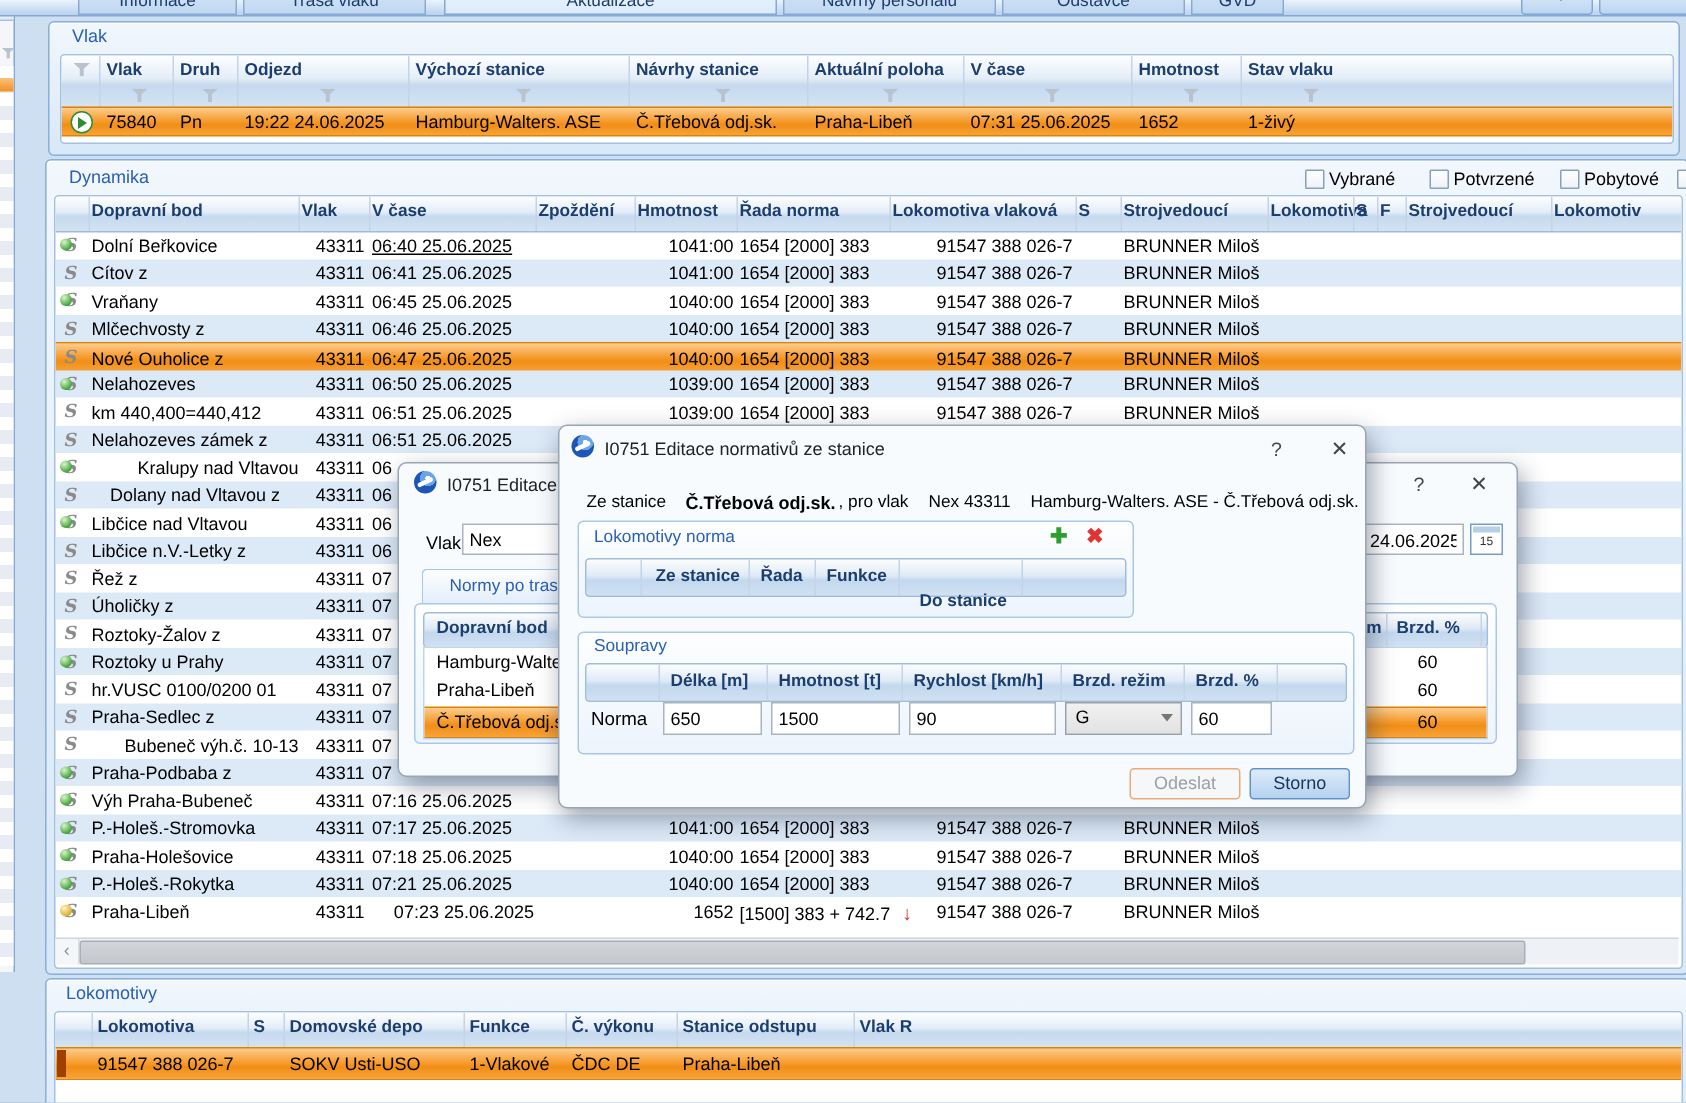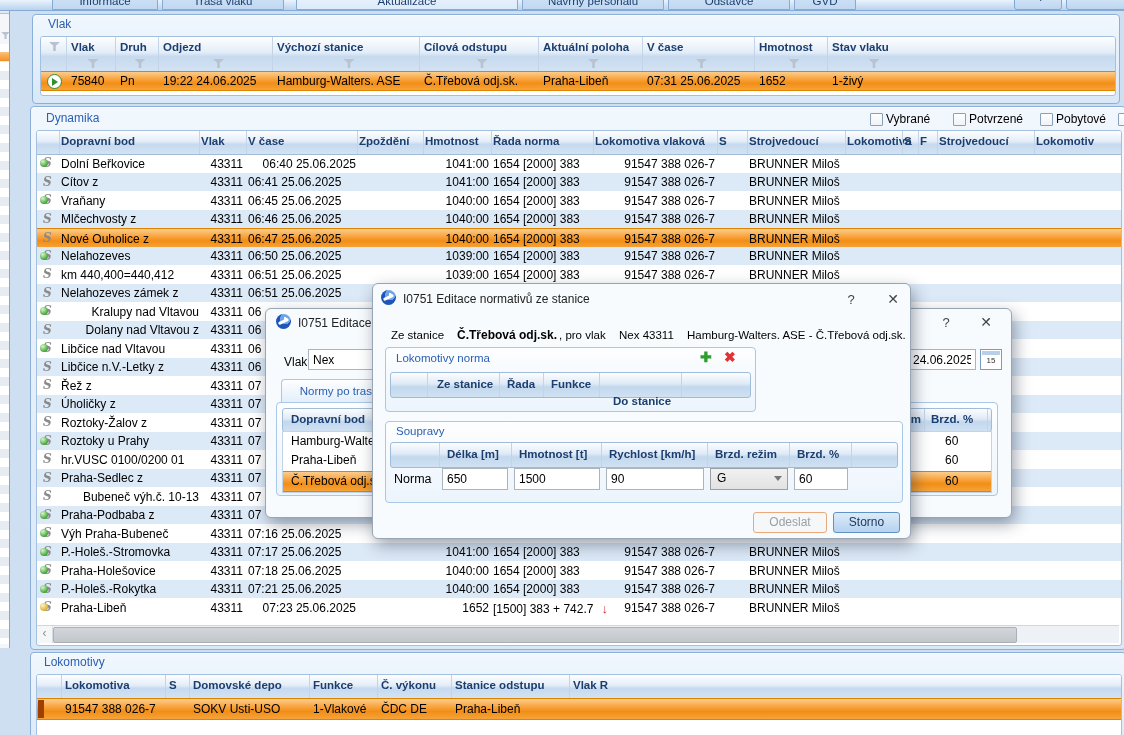--- a/index.html
+++ b/index.html
@@ -130,21 +130,21 @@
         <div style="position: absolute; left: 46.5px; top: 20px;"><span class="funnel"></span></div>
         <div class="hcell" style="left: 79px; top: 4px;">Druh</div>
         <div class="vline" style="left: 74px;"></div>
         <div style="position: absolute; left: 93.5px; top: 20px;"><span class="funnel"></span></div>
         <div class="hcell" style="left: 122px; top: 4px;">Odjezd</div>
         <div class="vline" style="left: 117px;"></div>
         <div style="position: absolute; left: 172px; top: 20px;"><span class="funnel"></span></div>
         <div class="hcell" style="left: 236px; top: 4px;">Výchozí stanice</div>
         <div class="vline" style="left: 231px;"></div>
         <div style="position: absolute; left: 302.5px; top: 20px;"><span class="funnel"></span></div>
-        <div class="hcell" style="left: 383px; top: 4px;">Cílová odstupu</div>
+        <div class="hcell" style="left: 383px; top: 4px;">Návrhy stanice</div>
         <div class="vline" style="left: 378px;"></div>
         <div style="position: absolute; left: 435.5px; top: 20px;"><span class="funnel"></span></div>
         <div class="hcell" style="left: 502px; top: 4px;">Aktuální poloha</div>
         <div class="vline" style="left: 497px;"></div>
         <div style="position: absolute; left: 547px; top: 20px;"><span class="funnel"></span></div>
         <div class="hcell" style="left: 606px; top: 4px;">V čase</div>
         <div class="vline" style="left: 601px;"></div>
         <div style="position: absolute; left: 655px; top: 20px;"><span class="funnel"></span></div>
         <div class="hcell" style="left: 718px; top: 4px;">Hmotnost</div>
         <div class="vline" style="left: 713px;"></div>
@@ -207,21 +207,21 @@
         <div class="hcell" style="left: 902px; top: 4px;">Strojvedoucí</div>
         <div class="vline" style="left: 900px;"></div>
         <div class="hcell" style="left: 999px; top: 4px;">Lokomotiv</div>
         <div class="vline" style="left: 997px;"></div>
       </div>
     <div style="position:absolute;left:0;top:23px;right:0;height:463px;" id="dyn-rows">
         <div class="row" style="top: 0px; height: 18.5px;">
           <div class="sic green" style="left: 6px; top: 2px;">S</div>
           <div class="cell" style="left: 24px; top: 2.5px; width: 138px; text-align: left;">Dolní Beřkovice</div>
           <div class="cell" style="left: 164px; top: 2.5px; width: 42px; text-align: right;">43311</div>
-          <div class="cell" style="left: 211px; top: 2.5px; width: 108px; text-align: right;">06:40 25.06.2025</div>
+          <div class="cell" style="left: 211px; top: 2.5px; width: 108px; text-align: left; text-decoration: underline;">06:40 25.06.2025</div>
           <div class="cell" style="left: 388px; top: 2.5px; width: 64px; text-align: right;">1041:00</div>
           <div class="cell" style="left: 456px; top: 2.5px; width: auto; text-align: left; overflow: visible;">1654 [2000] 383</div>
           <div class="cell" style="left: 558px; top: 2.5px; width: 120px; text-align: right;">91547 388 026-7</div>
           <div class="cell" style="left: 712px; top: 2.5px; width: 98px; text-align: left;">BRUNNER Miloš</div>
         </div>
         <div class="row alt" style="top: 18.5px; height: 18.5px;">
           <div class="sic gray" style="left: 6px; top: 2px;">S</div>
           <div class="cell" style="left: 24px; top: 2.5px; width: 138px; text-align: left;">Cítov z</div>
           <div class="cell" style="left: 164px; top: 2.5px; width: 42px; text-align: right;">43311</div>
           <div class="cell" style="left: 211px; top: 2.5px; width: 108px; text-align: left;">06:41 25.06.2025</div>
@@ -287,21 +287,21 @@
           <div class="cell" style="left: 211px; top: 2.5px; width: 108px; text-align: left;">06:51 25.06.2025</div>
         </div>
         <div class="row" style="top: 148px; height: 18.5px;">
           <div class="sic green" style="left: 6px; top: 2px;">S</div>
           <div class="cell" style="left: 24px; top: 2.5px; width: 138px; text-align: right;">Kralupy nad Vltavou</div>
           <div class="cell" style="left: 164px; top: 2.5px; width: 42px; text-align: right;">43311</div>
           <div class="cell" style="left: 211px; top: 2.5px; width: 108px; text-align: left;">06</div>
         </div>
         <div class="row alt" style="top: 166.5px; height: 18.5px;">
           <div class="sic gray" style="left: 6px; top: 2px;">S</div>
-          <div class="cell" style="left: 24px; top: 2.5px; width: 138px; text-align: right;">Dolany nad Vltavou z</div>
+          <div class="cell" style="left: 24px; top: 2.5px; width: 138px; text-align: center;">Dolany nad Vltavou z</div>
           <div class="cell" style="left: 164px; top: 2.5px; width: 42px; text-align: right;">43311</div>
           <div class="cell" style="left: 211px; top: 2.5px; width: 108px; text-align: left;">06</div>
         </div>
         <div class="row" style="top: 185px; height: 18.5px;">
           <div class="sic green" style="left: 6px; top: 2px;">S</div>
           <div class="cell" style="left: 24px; top: 2.5px; width: 138px; text-align: left;">Libčice nad Vltavou</div>
           <div class="cell" style="left: 164px; top: 2.5px; width: 42px; text-align: right;">43311</div>
           <div class="cell" style="left: 211px; top: 2.5px; width: 108px; text-align: left;">06</div>
         </div>
         <div class="row alt" style="top: 203.5px; height: 18.5px;">

